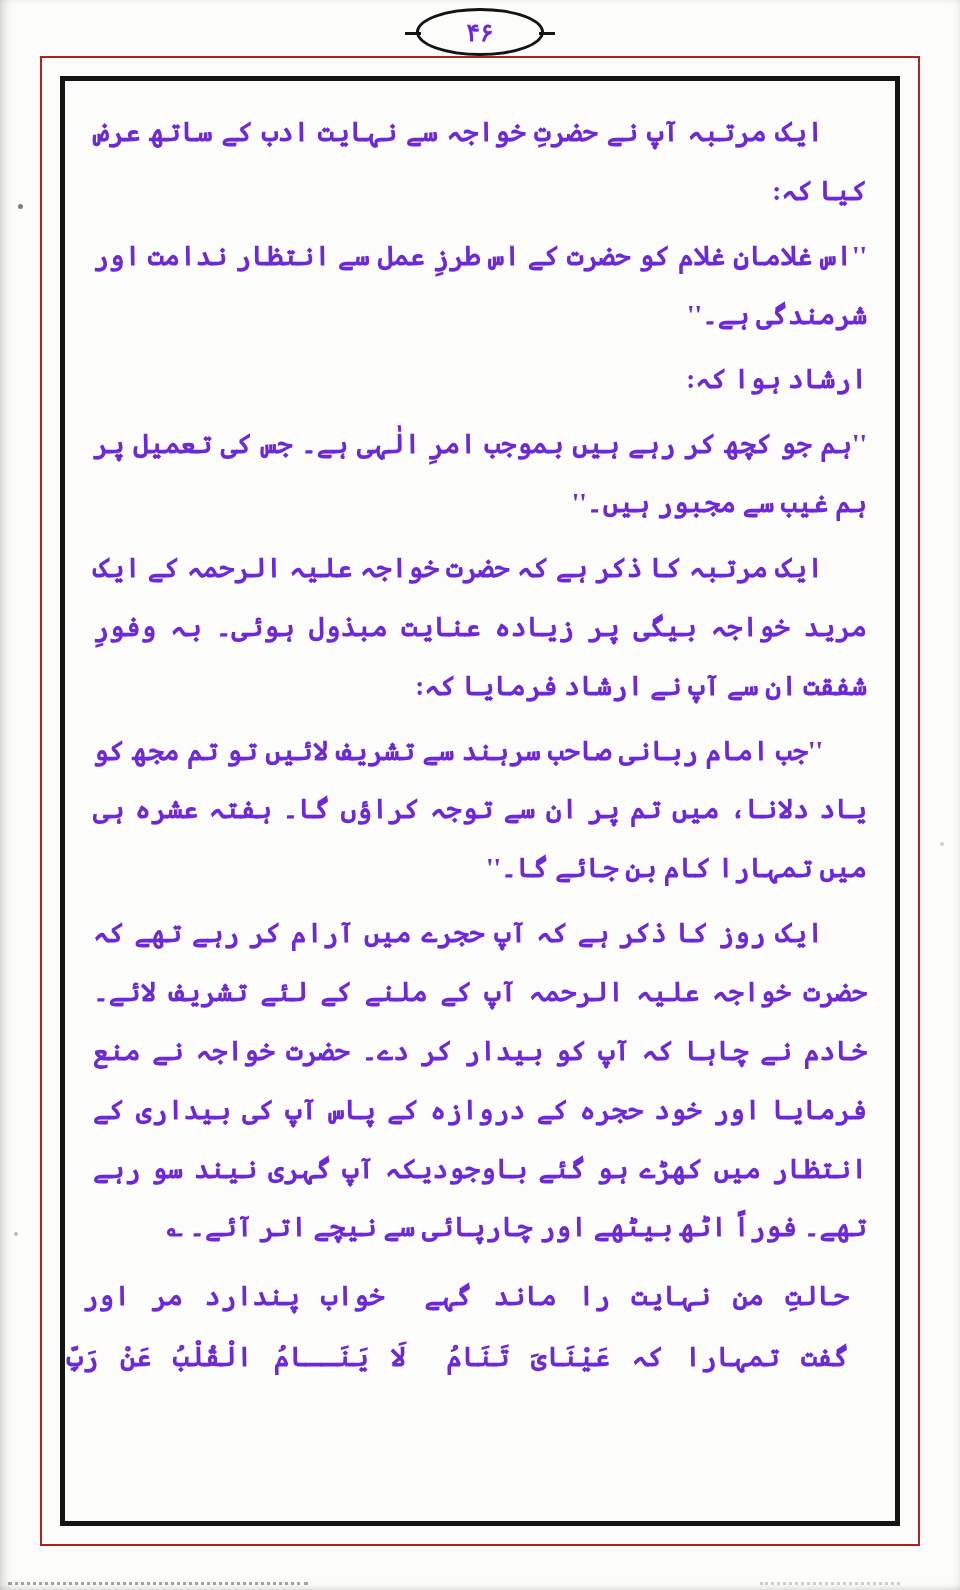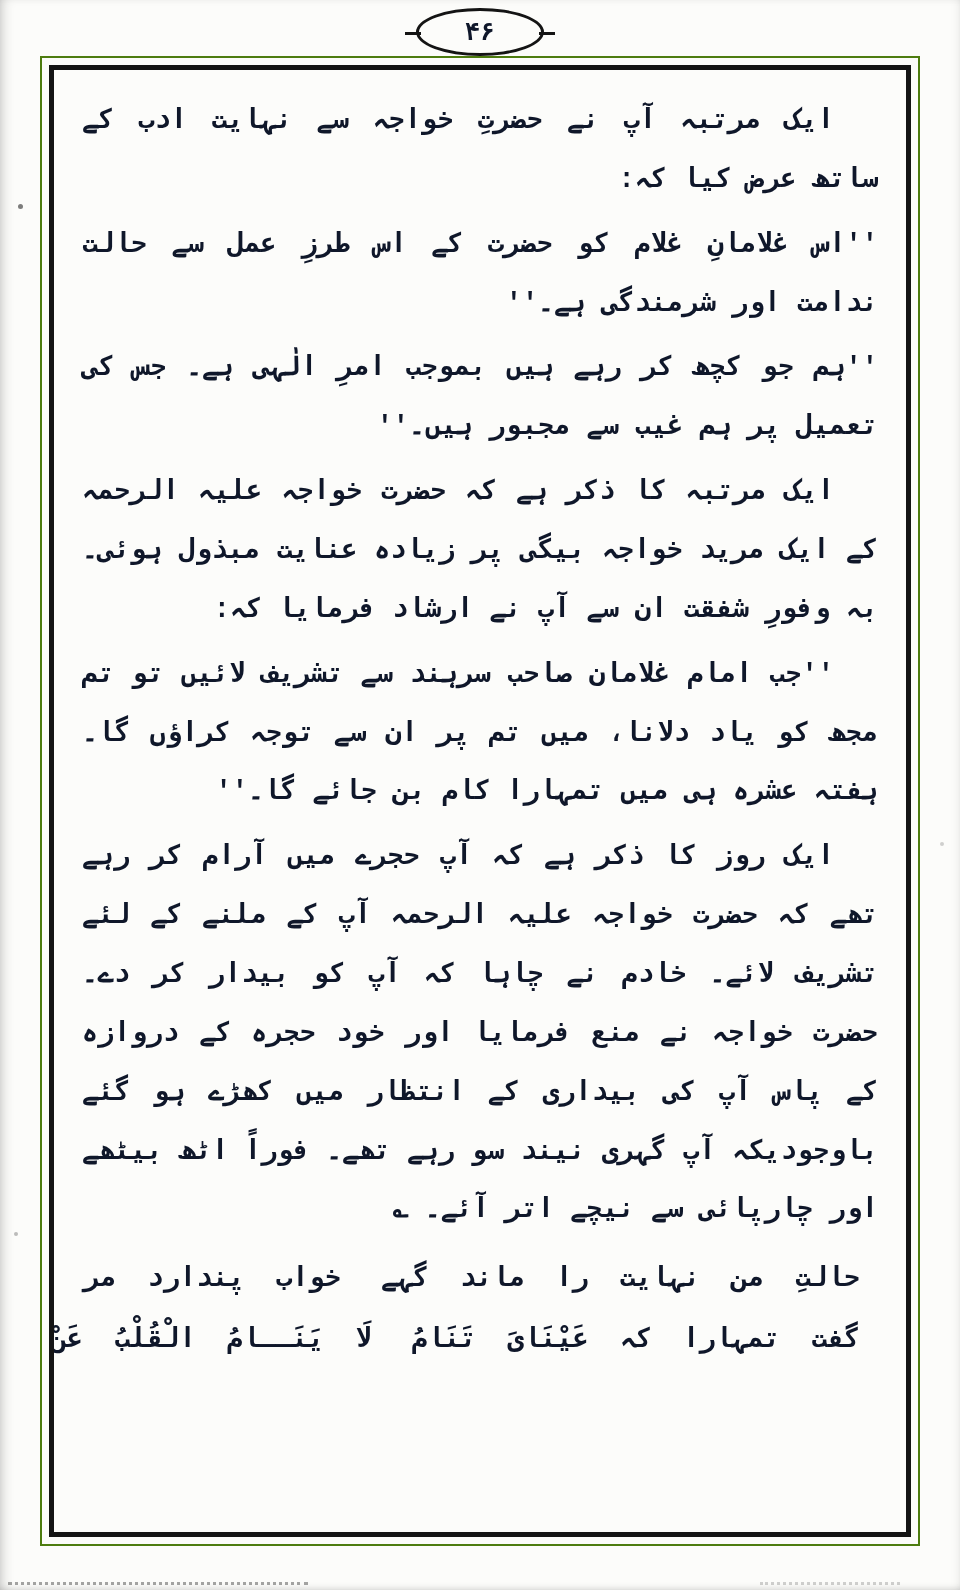--- a/index.html
+++ b/index.html
@@ -1,22 +1,22 @@
 <!DOCTYPE html>
 <html><head>
 <meta charset="utf-8">
 <style>
   html,body{margin:0;padding:0;background:#e9e9e6;}
   .page{
     position:relative;
     width:960px;height:1590px;
     margin:0 auto;
     background:#fcfcfa;
-    font-family:Liberation Mono, monospace;
-    color:#0f172a;
+    font-family:Liberation Serif, serif;
+    color:#6d28d9;
     overflow:hidden;
     box-shadow:inset 8px 0 14px -8px rgba(0,0,0,.28), inset -6px 0 12px -8px rgba(0,0,0,.14), inset 0 -6px 10px -7px rgba(0,0,0,.18);
   }
   
   .page-number-oval{
     position:absolute;top:8px;left:50%;transform:translateX(-50%);
     width:122px;height:42px;
     border:3px solid #141414;
     border-radius:50%;
     display:flex;align-items:center;justify-content:center;
@@ -25,22 +25,22 @@
   }
   .page-number-oval::before,.page-number-oval::after{
     content:"";position:absolute;top:50%;width:16px;height:3px;background:#141414;
   }
   .page-number-oval::before{left:-14px;}
   .page-number-oval::after{right:-14px;}
   .page-number-oval span{font-size:25px;font-weight:bold;}
   
   .frame-outer{
     position:absolute;top:56px;left:40px;right:40px;bottom:44px;
-    border:2px solid #4d7c0f;
-    padding:7px;
+    border:2px solid #b91c1c;
+    padding:18px;
     box-sizing:border-box;
   }
   .frame-inner{
     width:100%;height:100%;
     border:5px solid #141414;
     box-sizing:border-box;
     overflow:hidden;
   }
   .text-area{
     direction:rtl;
@@ -81,24 +81,25 @@
 
   <div class="page-number-oval">
     <span>۴۶</span>
   </div>
 
   <div class="frame-outer">
     <div class="frame-inner">
       <div class="text-area" dir="rtl" lang="ur">
 
         <p class="para indent">ایک مرتبہ آپ نے حضرتِ خواجہ سے نہایت ادب کے ساتھ عرض کیا کہ:</p>
-        <p class="para quote">''اس غلامانِ غلام کو حضرت کے اس طرزِ عمل سے حالت ندامت اور شرمندگی ہے۔''</p>
+        <p class="para quote">''اس غلامانِ غلام کو حضرت کے اس طرزِ عمل سے انتظار ندامت اور شرمندگی ہے۔''</p>
+        <p class="para short">ارشاد ہوا کہ:</p>
         <p class="para quote">''ہم جو کچھ کر رہے ہیں بموجب امرِ الٰہی ہے۔ جس کی تعمیل پر ہم غیب سے مجبور ہیں۔''</p>
         <p class="para indent">ایک مرتبہ کا ذکر ہے کہ حضرت خواجہ علیہ الرحمہ کے ایک مرید خواجہ بیگی پر زیادہ عنایت مبذول ہوئی۔ بہ وفورِ شفقت ان سے آپ نے ارشاد فرمایا کہ:</p>
-        <p class="para quote indent">''جب امام غلامان صاحب سرہند سے تشریف لائیں تو تم مجھ کو یاد دلانا، میں تم پر ان سے توجہ کراؤں گا۔ ہفتہ عشرہ ہی میں تمہارا کام بن جائے گا۔''</p>
+        <p class="para quote indent">''جب امام ربانی صاحب سرہند سے تشریف لائیں تو تم مجھ کو یاد دلانا، میں تم پر ان سے توجہ کراؤں گا۔ ہفتہ عشرہ ہی میں تمہارا کام بن جائے گا۔''</p>
         <p class="para indent">ایک روز کا ذکر ہے کہ آپ حجرے میں آرام کر رہے تھے کہ حضرت خواجہ علیہ الرحمہ آپ کے ملنے کے لئے تشریف لائے۔ خادم نے چاہا کہ آپ کو بیدار کر دے۔ حضرت خواجہ نے منع فرمایا اور خود حجرہ کے دروازہ کے پاس آپ کی بیداری کے انتظار میں کھڑے ہو گئے باوجودیکہ آپ گہری نیند سو رہے تھے۔ فوراً اٹھ بیٹھے اور چارپائی سے نیچے اتر آئے۔ ؎</p>
 
         <div class="couplet">
           <div class="couplet-row">
             <span class="hemistich">حالتِ من نہایت را ماند گہے</span>
             <span class="hemistich">خواب پندارد مر اور اگر ہے</span>
           </div>
           <div class="couplet-row arabic">
             <span class="hemistich">گفت تمہارا کہ عَیْنَایَ تَنَامُ</span>
             <span class="hemistich">لَا یَنَــامُ الْقُلْبُ عَنْ رَبِّ الْاَنَامِ</span>

